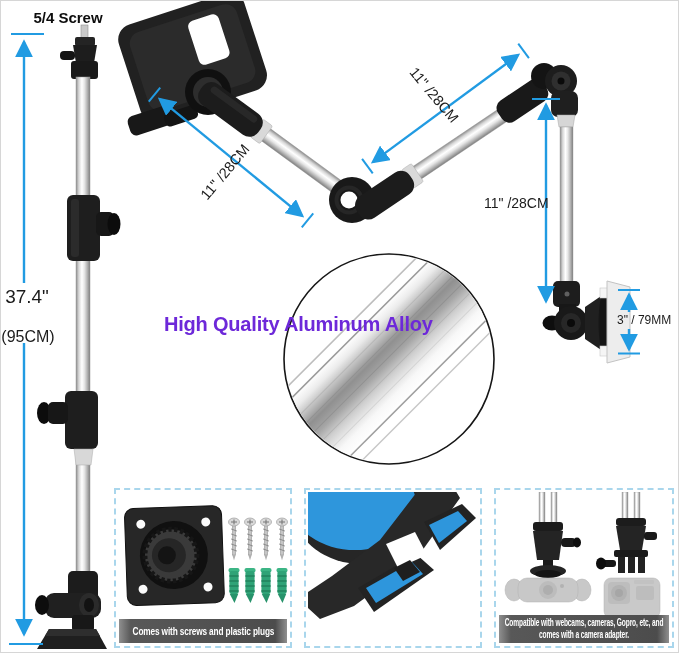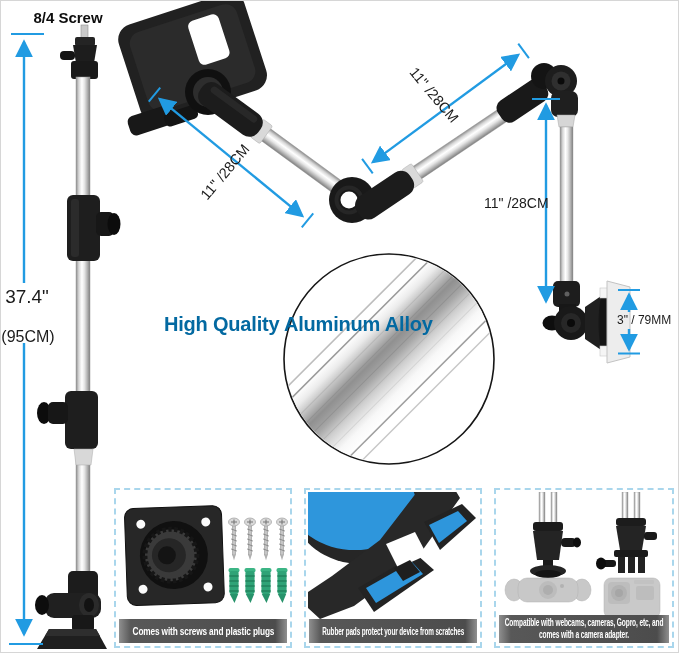--- a/index.html
+++ b/index.html
@@ -7,21 +7,21 @@
           font-family:"Liberation Sans",sans-serif;border:1px solid #d6d6d6;box-sizing:border-box;}
   .art{position:absolute;left:0;top:0;}
   .mlabel{position:absolute;color:#1b1b1b;white-space:nowrap;}
   #lbl-screw{left:17px;top:8px;width:100px;text-align:center;font-size:15px;font-weight:bold;color:#0d0d0d;}
   #lbl-h-in{left:0px;top:285px;width:52px;text-align:center;font-size:19px;}
   #lbl-h-cm{left:0px;top:327px;width:54px;text-align:center;font-size:16px;}
   #lbl-arm1{left:179px;top:163px;width:90px;text-align:center;font-size:14.5px;transform:rotate(-50deg);}
   #lbl-arm2{left:388px;top:86px;width:90px;text-align:center;font-size:14.5px;transform:rotate(50deg);}
   #lbl-arm3{left:483px;top:194px;font-size:14px;}
   #lbl-plate{left:616px;top:312px;font-size:12px;}
-  #lbl-alloy{left:163px;top:312px;font-size:20px;font-weight:bold;color:#0369a1;letter-spacing:-0.2px;}
+  #lbl-alloy{left:163px;top:312px;font-size:20px;font-weight:bold;color:#6d28d9;letter-spacing:-0.2px;}
   .panel{position:absolute;top:487px;height:160px;width:178px;background:#fff;
          border:2px dashed #a9d6ec;box-sizing:border-box;}
   #panel-1{left:113px;} #panel-2{left:303px;} #panel-3{left:493px;width:180px;}
   .pimg{position:absolute;left:2px;top:2px;}
   .pcap{position:absolute;left:3px;right:3px;bottom:3px;height:24px;display:flex;align-items:center;
         justify-content:center;overflow:hidden;
         background:linear-gradient(90deg,#8f8f8f 0,#585858 7%,#4c4c4c 93%,#8f8f8f 100%);}
   #panel-3 .pcap{height:28px;justify-content:center;}
   .cap-text{display:inline-block;flex:none;white-space:nowrap;font-weight:bold;color:#fff;
             font-size:11.5px;letter-spacing:-0.2px;}
@@ -202,21 +202,21 @@
       <line class="tick" x1="531" y1="98" x2="559" y2="98"></line>
     </g>
     <g>
       <line class="dim" x1="628" y1="311" x2="628" y2="294" marker-end="url(#mArr)"></line>
       <line class="dim" x1="628" y1="328" x2="628" y2="348" marker-end="url(#mArr)"></line>
       <line class="tick" x1="617" y1="289" x2="639" y2="289"></line>
       <line class="tick" x1="617" y1="352.5" x2="639" y2="352.5"></line>
     </g>
   </svg>
 
-  <div class="mlabel" id="lbl-screw">8/4 Screw</div>
+  <div class="mlabel" id="lbl-screw">5/4 Screw</div>
   <div class="mlabel" id="lbl-h-in">37.4"</div>
   <div class="mlabel" id="lbl-h-cm">(95CM)</div>
   <div class="mlabel" id="lbl-arm1">11" /28CM</div>
   <div class="mlabel" id="lbl-arm2">11" /28CM</div>
   <div class="mlabel" id="lbl-arm3">11" /28CM</div>
   <div class="mlabel" id="lbl-plate">3" / 79MM</div>
   <div class="mlabel" id="lbl-alloy">High Quality Aluminum Alloy</div>
 
   <div class="panel" id="panel-1">
     <svg class="pimg" width="170" height="128" viewBox="0 0 170 128">
@@ -252,23 +252,20 @@
       <ellipse cx="54" cy="22" rx="66" ry="50" fill="#262626"></ellipse>
       <ellipse cx="47" cy="14" rx="62" ry="44" fill="#2e96dc"></ellipse>
       <path d="M112,-4 L146,-4 L152,6 L106,70 L46,114 L12,127 L0,116 L0,100 L24,84 L72,48 Z" fill="#282828"></path>
       <path d="M116,30 L154,12 L168,26 L132,58 Z" fill="#232323"></path>
       <path d="M121,33 L150,19 L159,29 L131,51 Z" fill="#2e96dc"></path>
       <path d="M50,96 L108,62 L126,78 L66,120 Z" fill="#232323"></path>
       <path d="M58,96 L104,70 L115,82 L68,111 Z" fill="#2e96dc"></path>
       <path d="M78,52 L107,40 L119,63 L90,76 Z" fill="#ffffff"></path>
       <path d="M86,76 L102,68 L112,80 L95,89 Z" fill="#1e1e1e"></path>
     </svg>
-    <div class="pcap">
-      <span class="cap-text">Rubber pads protect your device from scratches</span>
-    </div>
   </div>
 
   <div class="panel" id="panel-3">
     <svg class="pimg" width="176" height="128" viewBox="0 0 176 128">
       <g>
         <rect x="41" y="0" width="6" height="32" fill="url(#gSilverV)" stroke="#999999" stroke-width="0.4"></rect>
         <rect x="53" y="0" width="6" height="32" fill="url(#gSilverV)" stroke="#999999" stroke-width="0.4"></rect>
         <rect x="35" y="30" width="30" height="9" rx="3" fill="#1c1c1c"></rect>
         <path d="M35,39 L65,39 L61,68 L39,68 Z" fill="#242424"></path>
         <rect x="63" y="46" width="15" height="9" rx="4" fill="#191919"></rect>

